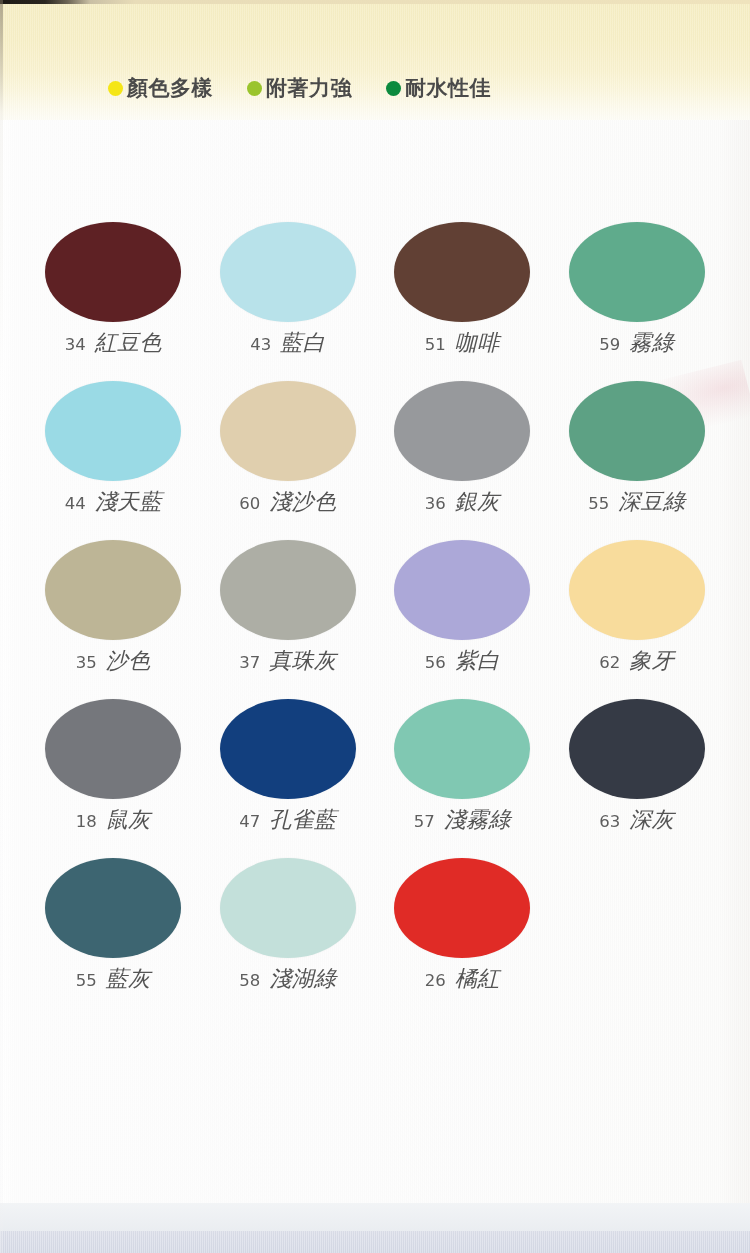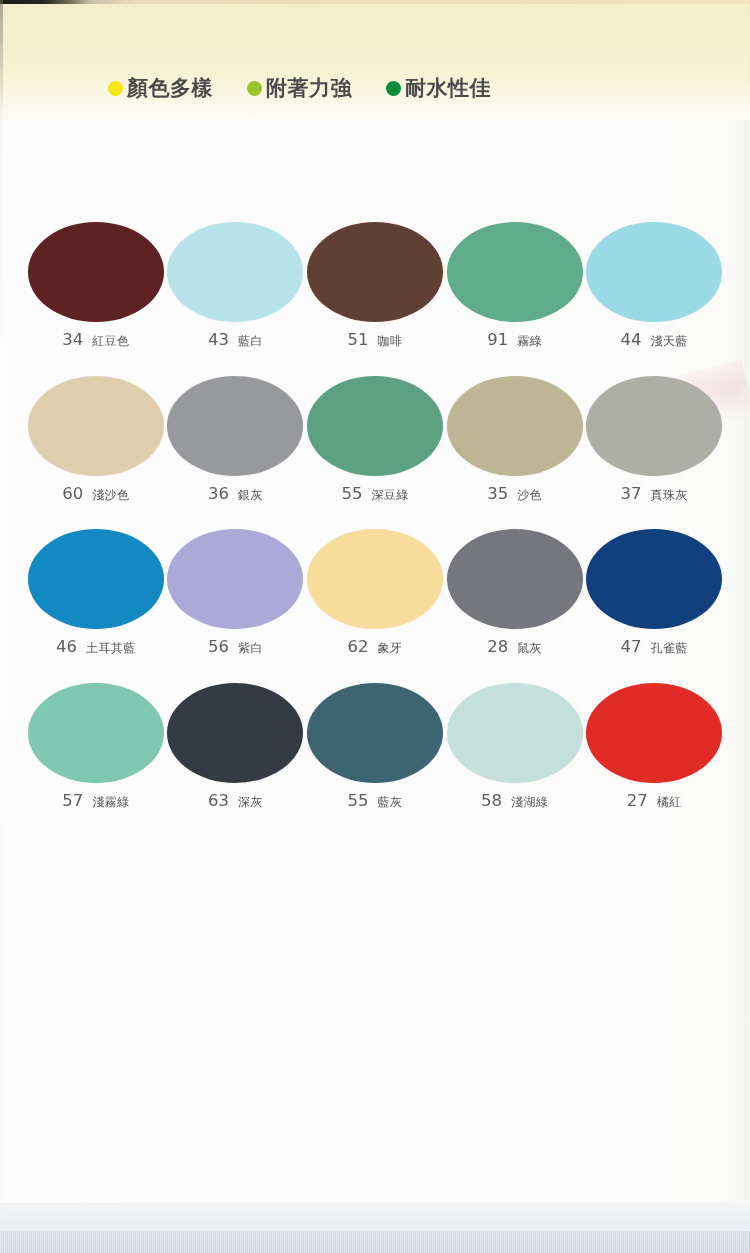--- a/index.html
+++ b/index.html
@@ -136,21 +136,21 @@
     z-index: 2;
   }
 
   
   .grid {
     position: absolute;
     top: 222px;
     left: 0;
     width: 750px;
     display: grid;
-    grid-template-columns: repeat(5, 1fr);
+    grid-template-columns: repeat(4, 1fr);
     row-gap: 27px;
     padding: 0 26px;
     z-index: 4;
   }
 
   .cell {
     display: flex;
     flex-direction: column;
     align-items: center;
   }
@@ -173,23 +173,24 @@
     white-space: nowrap;
   }
 
   .code {
     font-family: "DejaVu Sans", "Liberation Sans", sans-serif;
     font-size: 16.5px;
     color: #5e5e5e;
   }
 
   .cname {
-    font-size: 12px;
+    font-size: 22px;
     color: #545454;
     letter-spacing: 0.4px;
+    font-style: italic;
   }
 
   
   .band-pale {
     position: absolute;
     left: 0;
     top: 1203px;
     width: 750px;
     height: 28px;
     background: linear-gradient(180deg, #f2f4f6 0%, #eaedf1 100%);
@@ -272,21 +273,21 @@
       <div class="cell">
         <div class="swatch" style="background: rgb(97, 64, 52);"></div>
         <div class="caption">
           <span class="code">51</span>
           <span class="cname">咖啡</span>
         </div>
       </div>
       <div class="cell">
         <div class="swatch" style="background: rgb(95, 171, 140);"></div>
         <div class="caption">
-          <span class="code">91</span>
+          <span class="code">59</span>
           <span class="cname">霧綠</span>
         </div>
       </div>
       <div class="cell">
         <div class="swatch" style="background: rgb(154, 218, 229);"></div>
         <div class="caption">
           <span class="code">44</span>
           <span class="cname">淺天藍</span>
         </div>
       </div>
@@ -319,44 +320,37 @@
         </div>
       </div>
       <div class="cell">
         <div class="swatch" style="background: rgb(173, 174, 165);"></div>
         <div class="caption">
           <span class="code">37</span>
           <span class="cname">真珠灰</span>
         </div>
       </div>
       <div class="cell">
-        <div class="swatch" style="background: rgb(18, 137, 192);"></div>
-        <div class="caption">
-          <span class="code">46</span>
-          <span class="cname">土耳其藍</span>
-        </div>
-      </div>
-      <div class="cell">
         <div class="swatch" style="background: rgb(172, 168, 216);"></div>
         <div class="caption">
           <span class="code">56</span>
           <span class="cname">紫白</span>
         </div>
       </div>
       <div class="cell">
         <div class="swatch" style="background: rgb(248, 220, 156);"></div>
         <div class="caption">
           <span class="code">62</span>
           <span class="cname">象牙</span>
         </div>
       </div>
       <div class="cell">
         <div class="swatch" style="background: rgb(117, 119, 124);"></div>
         <div class="caption">
-          <span class="code">28</span>
+          <span class="code">18</span>
           <span class="cname">鼠灰</span>
         </div>
       </div>
       <div class="cell">
         <div class="swatch" style="background: rgb(18, 63, 126);"></div>
         <div class="caption">
           <span class="code">47</span>
           <span class="cname">孔雀藍</span>
         </div>
       </div>
@@ -384,21 +378,21 @@
       <div class="cell">
         <div class="swatch" style="background: rgb(195, 224, 218);"></div>
         <div class="caption">
           <span class="code">58</span>
           <span class="cname">淺湖綠</span>
         </div>
       </div>
       <div class="cell">
         <div class="swatch" style="background: rgb(224, 43, 38);"></div>
         <div class="caption">
-          <span class="code">27</span>
+          <span class="code">26</span>
           <span class="cname">橘紅</span>
         </div>
       </div>
     </div>
 
   <div class="band-pale"></div>
   <div class="band-blue"></div>
   <div class="edge-left"></div>
 
 </div>

